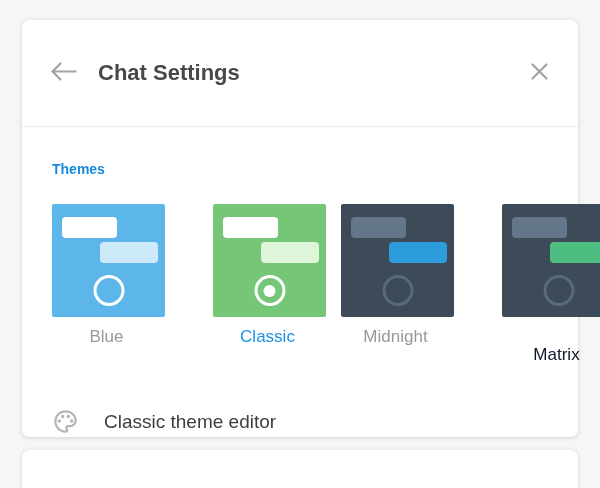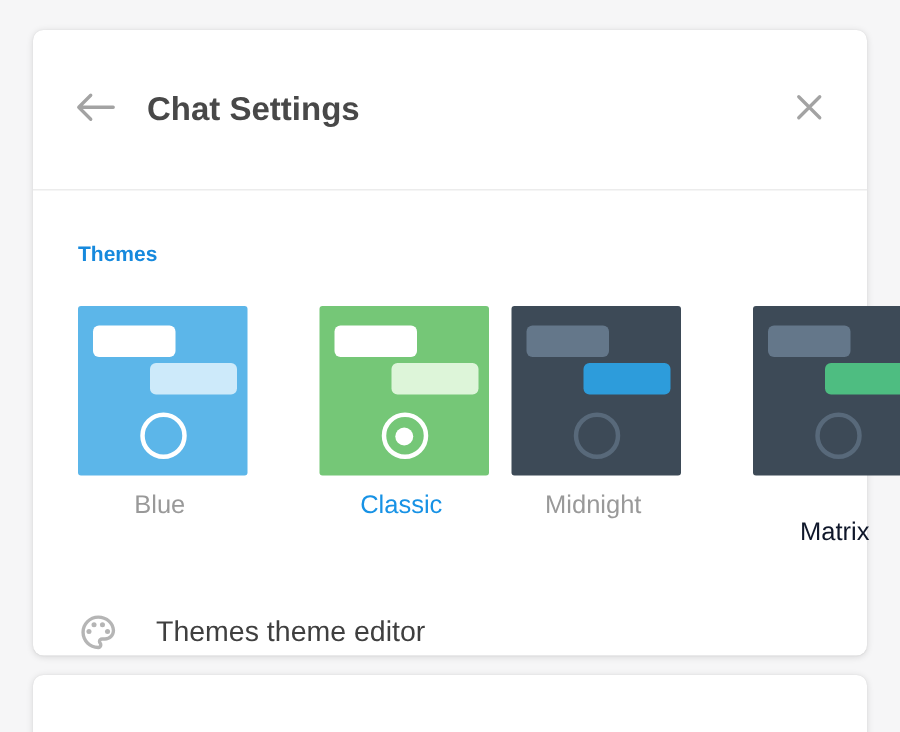--- a/index.html
+++ b/index.html
@@ -139,19 +139,19 @@
     <button class="editor-row">
       <span style="display:flex;">
         <svg width="27" height="27" viewBox="0 0 24 24" fill="#b5b5b5">
           <path d="M12 22C6.49 22 2 17.51 2 12S6.49 2 12 2s10 4.04 10 9c0 3.31-2.69 6-6 6h-1.77c-.28 0-.5.22-.5.5 0 .12.05.23.13.33.41.47.64 1.06.64 1.67A2.5 2.5 0 0 1 12 22zm0-18c-4.41 0-8 3.59-8 8s3.59 8 8 8c.28 0 .5-.22.5-.5a.54.54 0 0 0-.14-.35c-.41-.46-.63-1.05-.63-1.65a2.5 2.5 0 0 1 2.5-2.5H16c2.21 0 4-1.79 4-4 0-3.86-3.59-7-8-7z"></path>
           <circle cx="6.5" cy="11.5" r="1.5"></circle>
           <circle cx="9.5" cy="7.5" r="1.5"></circle>
           <circle cx="14.5" cy="7.5" r="1.5"></circle>
           <circle cx="17.5" cy="11.5" r="1.5"></circle>
         </svg>
       </span>
-      <span class="editor-label">Themes theme editor</span>
+      <span class="editor-label">Classic theme editor</span>
     </button>
   </div>
 
 </div>
 
 <div class="bottom-card"></div>
 
 </body></html>

